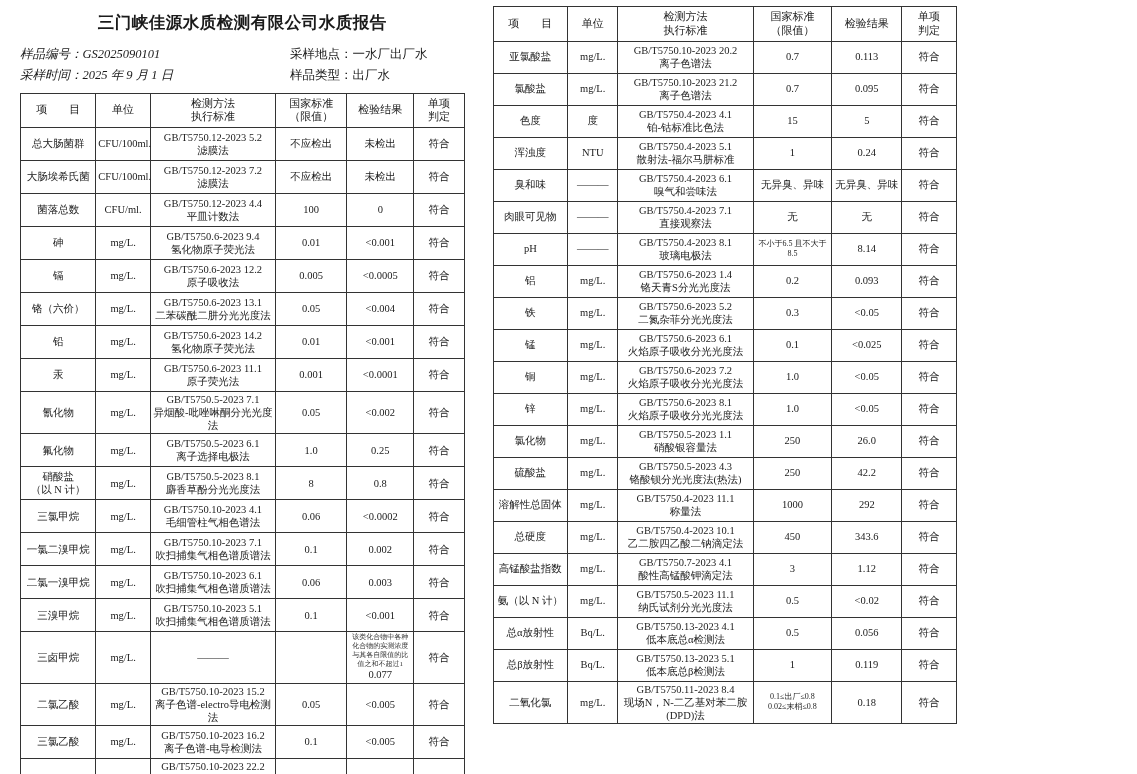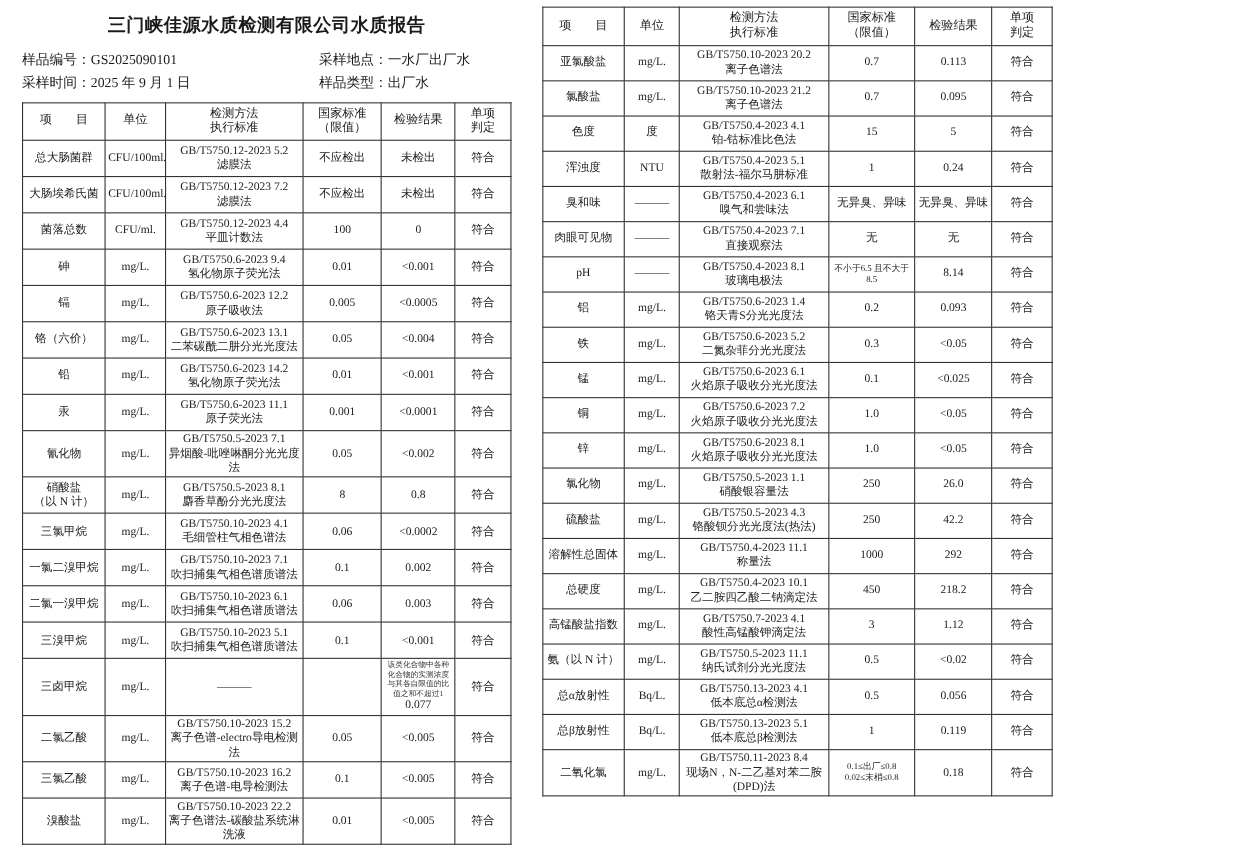--- a/index.html
+++ b/index.html
@@ -55,20 +55,21 @@
   .meta {
     font-size: 12.5px;
     line-height: 1.7;
     margin-bottom: 6px;
   }
   .meta-row {
     display: flex;
   }
   .meta-left {
     width: 270px;
+    font-style: italic;
   }
   .meta-right {
     flex: 1;
   }
   table.rep {
     border-collapse: collapse;
     width: 100%;
     table-layout: fixed;
   }
   table.rep td, table.rep th {
@@ -300,20 +301,35 @@
             </td>
             <td class="c-unit unit-cell">mg/L.</td>
             <td class="c-method method">
               <div>GB/T5750.5-2023 7.1</div>
               <div>异烟酸-吡唑啉酮分光光度法</div>
             </td>
             <td class="c-std num">
               <div>0.05</div>
             </td>
             <td class="c-res num">&lt;0.002</td>
+            <td class="c-judge judge">符合</td>
+          </tr>
+          <tr style="height: 33px;">
+            <td class="c-item item-cell">
+              <div>氟化物</div>
+            </td>
+            <td class="c-unit unit-cell">mg/L.</td>
+            <td class="c-method method">
+              <div>GB/T5750.5-2023 6.1</div>
+              <div>离子选择电极法</div>
+            </td>
+            <td class="c-std num">
+              <div>1.0</div>
+            </td>
+            <td class="c-res num">0.25</td>
             <td class="c-judge judge">符合</td>
           </tr>
           <tr style="height: 33px;">
             <td class="c-item item-cell">
               <div>硝酸盐</div>
               <div>（以 N 计）</div>
             </td>
             <td class="c-unit unit-cell">mg/L.</td>
             <td class="c-method method">
               <div>GB/T5750.5-2023 8.1</div>
@@ -705,21 +721,21 @@
               <div>总硬度</div>
             </td>
             <td class="c-unit unit-cell">mg/L.</td>
             <td class="c-method method">
               <div>GB/T5750.4-2023 10.1</div>
               <div>乙二胺四乙酸二钠滴定法</div>
             </td>
             <td class="c-std num">
               <div>450</div>
             </td>
-            <td class="c-res num">218.2</td>
+            <td class="c-res num">343.6</td>
             <td class="c-judge judge">符合</td>
           </tr>
           <tr style="height: 32px;">
             <td class="c-item item-cell">
               <div>高锰酸盐指数</div>
             </td>
             <td class="c-unit unit-cell">mg/L.</td>
             <td class="c-method method">
               <div>GB/T5750.7-2023 4.1</div>
               <div>酸性高锰酸钾滴定法</div>

